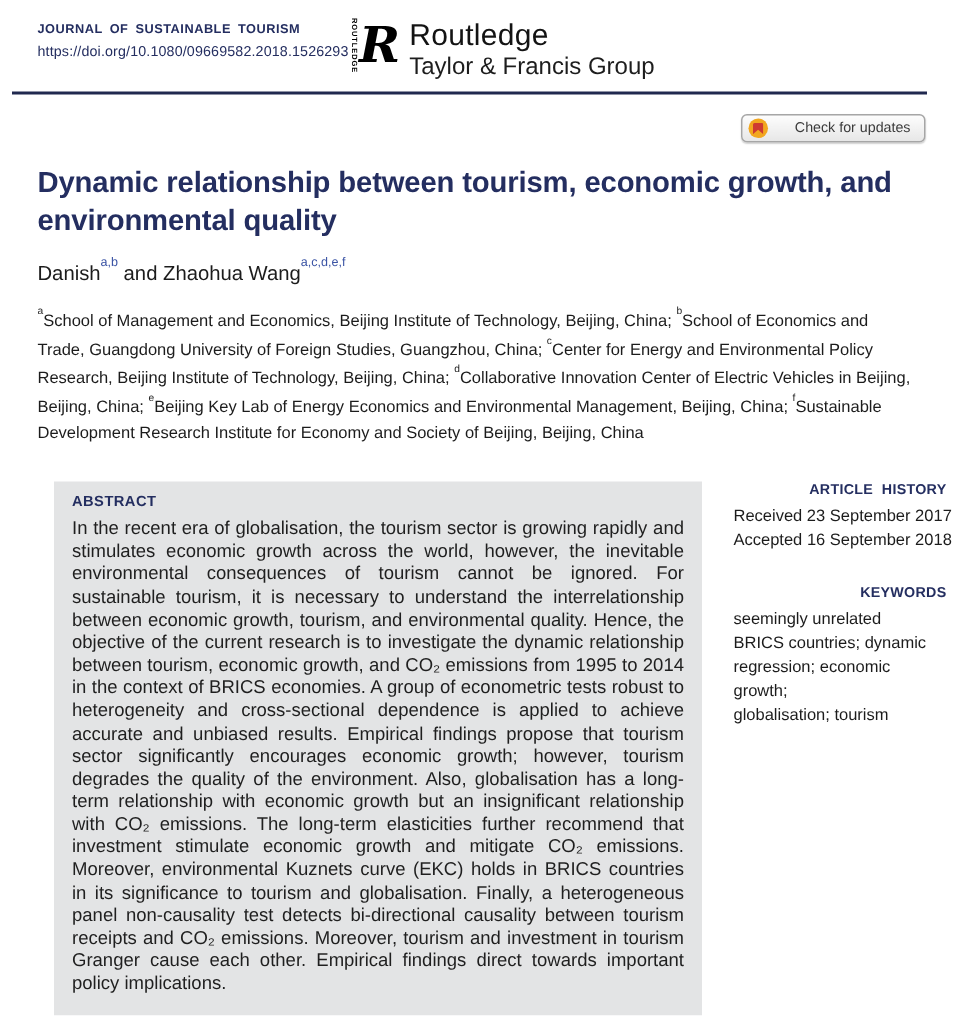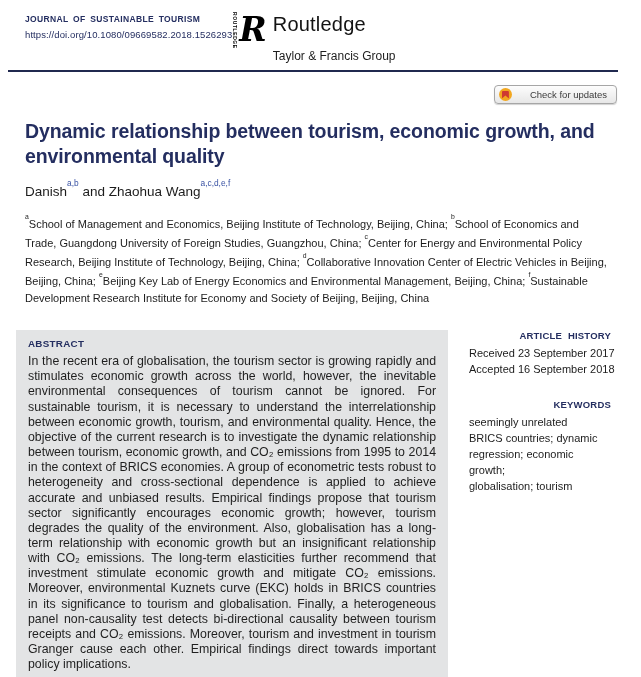--- a/index.html
+++ b/index.html
@@ -30,21 +30,21 @@
     writing-mode:vertical-rl; font-size:5px; font-weight:700; letter-spacing:.6px;
     color:#000; height:37px; text-align:center; margin-top:1px;
   }
   .logo-r {
     font-family:"DejaVu Serif","Liberation Serif",serif;
     font-style:italic; font-weight:700; font-size:33px; line-height:37px;
     color:#000; margin:0 6px 0 1px;
   }
   .logo-text { padding-top:3px; }
   .logo-name { font-size:20px; line-height:21px; font-weight:500; color:#131313; letter-spacing:.2px; }
-  .logo-tagline { font-size:12px; color:#1d1d1d; margin-top:14px; }
+  .logo-tagline { font-size:16px; color:#1d1d1d; margin-top:1px; }
 
   .header-rule { height:2px; width:610px; margin:7px 0 0 8px; background:#20294f; }
 
   
   .badge-row { display:flex; justify-content:flex-end; margin:13px 24px 0 0; }
   .check-button {
     display:inline-flex; align-items:center; gap:18px;
     border:1px solid #a6a6a6; border-radius:4px;
     background:linear-gradient(#fdfdfd,#e7e7e7);
     box-shadow:0 1px 1px rgba(0,0,0,.18);
@@ -69,21 +69,21 @@
   }
   .authors { margin:14px 25px 0; font-size:13.5px; color:#1c1c1c; }
   .authors sup { font-size:62%; position:relative; top:-.45em; color:#3a53a4; }
   .affiliations {
     margin:14px 25px 0; max-width:586px;
     font-size:11px; line-height:16.6px; color:#1c1c1c;
   }
   .affiliations sup { font-size:62%; position:relative; top:-.45em; }
 
   
-  .main-row { display:flex; align-items:flex-start; margin:24px 0 0 16px; }
+  .main-row { display:flex; align-items:flex-start; margin:24px 0 0 36px; }
   .abstract-box {
     width:432px; background:#e3e4e5; padding:8px 12px 14px;
   }
   .abstract-heading {
     font-size:9.8px; font-weight:700; letter-spacing:.3px; color:#242e60;
   }
   .abstract-text {
     margin-top:5px; font-size:12.35px; line-height:15.15px;
     text-align:justify; color:#1f1f1f;
   }

